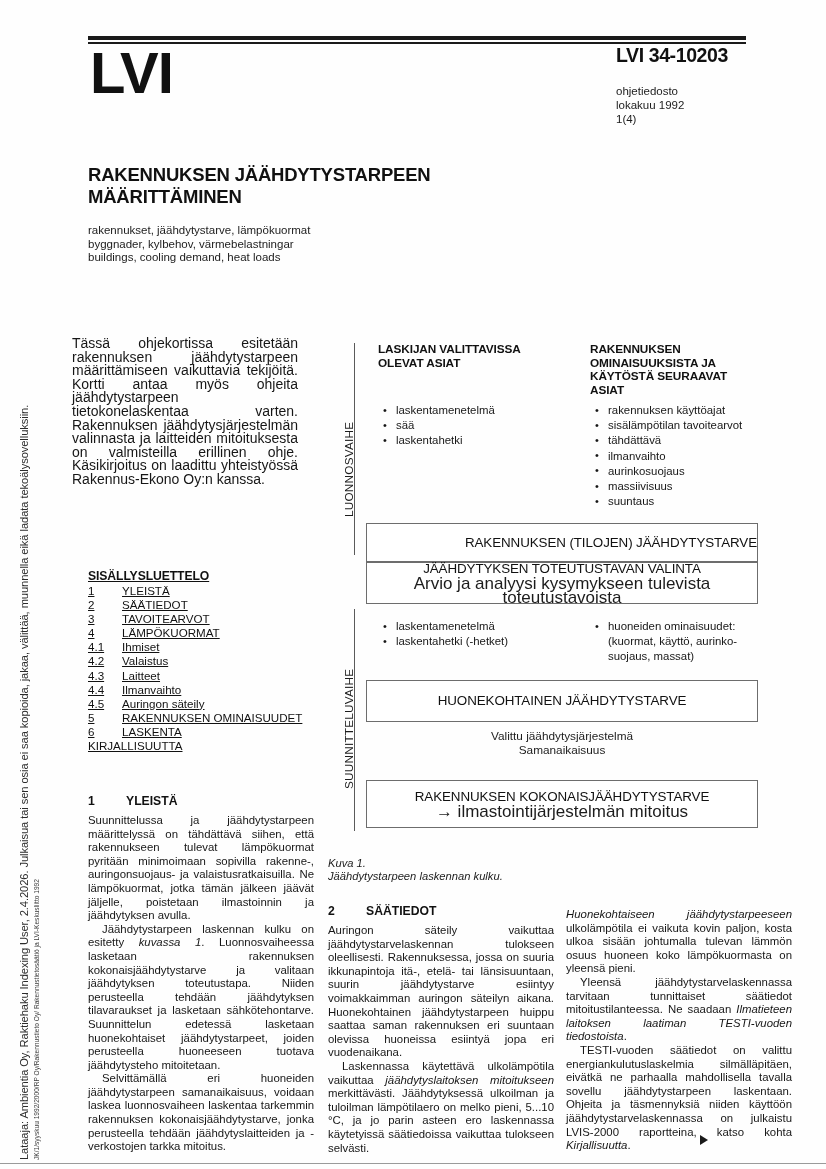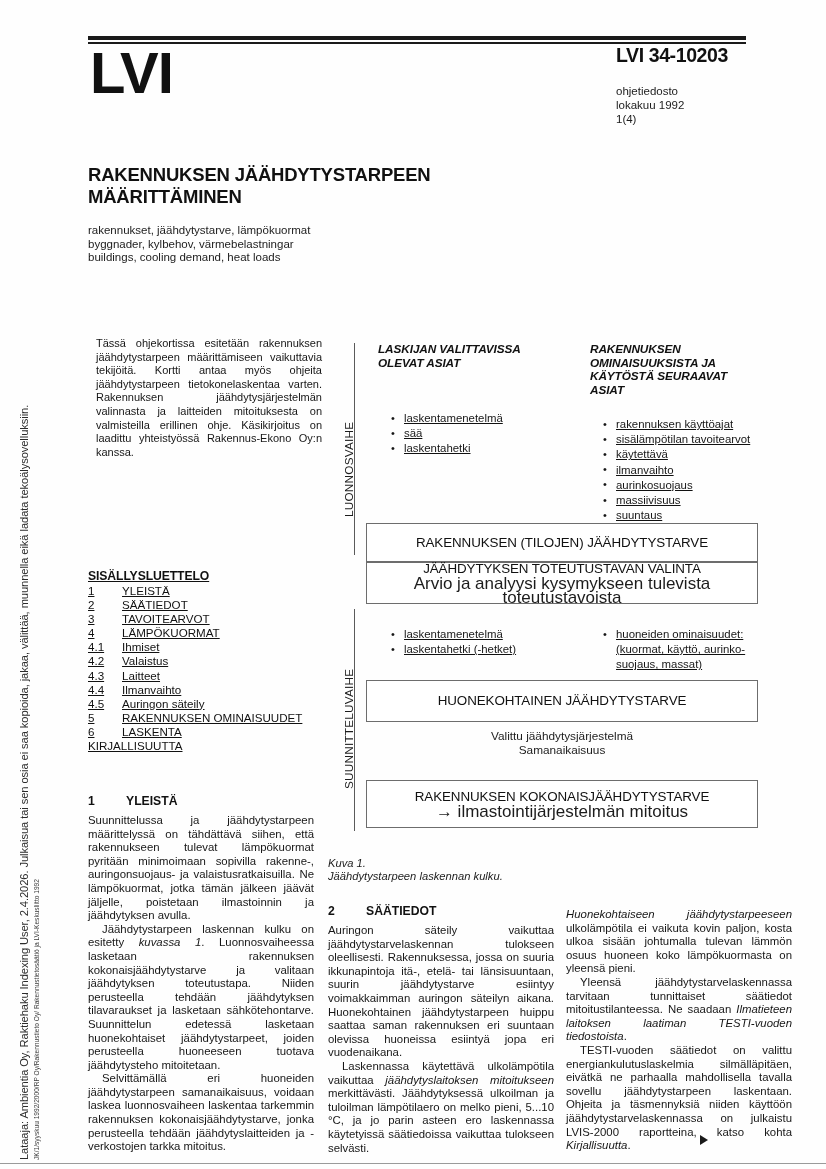--- a/index.html
+++ b/index.html
@@ -105,23 +105,23 @@
     left: 88px; top: 224px;
     width: 340px;
     font-size: 11.5px;
     line-height: 13.5px;
     color: #1c1c1c;
   }
 
   
   .intro {
     position: absolute;
-    left: 96px; top: 337px;
+    left: 72px; top: 337px;
     width: 226px;
-    font-size: 11px;
+    font-size: 14px;
     line-height: 13.6px;
     text-align: justify;
     color: #161616;
   }
 
   
   .toc {
     position: absolute;
     left: 88px; top: 569px;
     width: 240px;
@@ -183,47 +183,45 @@
     background: #5a5a5a;
   }
 
   .col-head {
     position: absolute;
     font-size: 11.8px;
     font-weight: bold;
     line-height: 13.6px;
     letter-spacing: -0.1px;
     color: #111;
-    font-style: italic;
   }
   .ch-a { left: 50px; top: 6px; width: 170px; }
   .ch-b { left: 262px; top: 6px; width: 160px; }
 
   ul.bl {
     list-style: none;
-    margin: 12px; padding: 0;
-    position: absolute;
-    text-decoration: underline;
+    margin: 4px; padding: 0;
+    position: absolute;
   }
   ul.bl li {
     position: relative;
     padding-left: 14px;
     font-size: 11.4px;
     line-height: 15.2px;
     color: #161616;
   }
   ul.bl li::before {
     content: "\2022";
     position: absolute;
     left: 1px; top: -0.5px;
     font-size: 11px;
   }
   ul.bl li .sub { display: block; padding-left: 0; }
   .bl-a { left: 50px; top: 62px; width: 180px; }
-  .bl-b { left: 262px; top: 68px; width: 175px; }
+  .bl-b { left: 262px; top: 62px; width: 175px; }
   .bl-c { left: 50px; top: 278px; width: 190px; }
   .bl-d { left: 262px; top: 278px; width: 175px; }
 
   .dbox {
     position: absolute;
     border: 1px solid #6d6d6d;
     background: #ffffff;
     text-align: center;
     display: flex;
     flex-direction: column;
@@ -234,21 +232,21 @@
     font-size: 13.4px;
     line-height: 16px;
     letter-spacing: -0.1px;
     color: #111;
   }
   .dbox .t2 {
     font-size: 17px;
     line-height: 14px;
     color: #1c1c1c;
   }
-  .dbox-1 { left: 38px; top: 186px; width: 392px; height: 39px; }
+  .dbox-1 { left: 38px; top: 186px; width: 392px; height: 39px; align-items: flex-end; }
   .dbox-2 { left: 38px; top: 225px; width: 392px; height: 42px; }
   .dbox-3 { left: 38px; top: 343px; width: 392px; height: 42px; }
   .dbox-4 { left: 38px; top: 443px; width: 392px; height: 48px; }
 
   .midtext {
     position: absolute;
     left: 38px; top: 392px;
     width: 392px;
     text-align: center;
     font-size: 11.8px;
@@ -418,21 +416,21 @@
     <div class="col-head ch-b">RAKENNUKSEN OMINAISUUKSISTA JA KÄYTÖSTÄ SEURAAVAT ASIAT</div>
 
     <ul class="bl bl-a" id="bl-a">
         <li>laskentamenetelmä</li>
         <li>sää</li>
         <li>laskentahetki</li>
       </ul>
     <ul class="bl bl-b" id="bl-b">
         <li>rakennuksen käyttöajat</li>
         <li>sisälämpötilan tavoitearvot</li>
-        <li>käytettävä</li>
+        <li>tähdättävä</li>
         <li>ilmanvaihto</li>
         <li>aurinkosuojaus</li>
         <li>massiivisuus</li>
         <li>suuntaus</li>
       </ul>
 
     <div class="dbox dbox-1">
       <div class="t1">RAKENNUKSEN (TILOJEN) JÄÄHDYTYSTARVE</div>
     </div>
 

